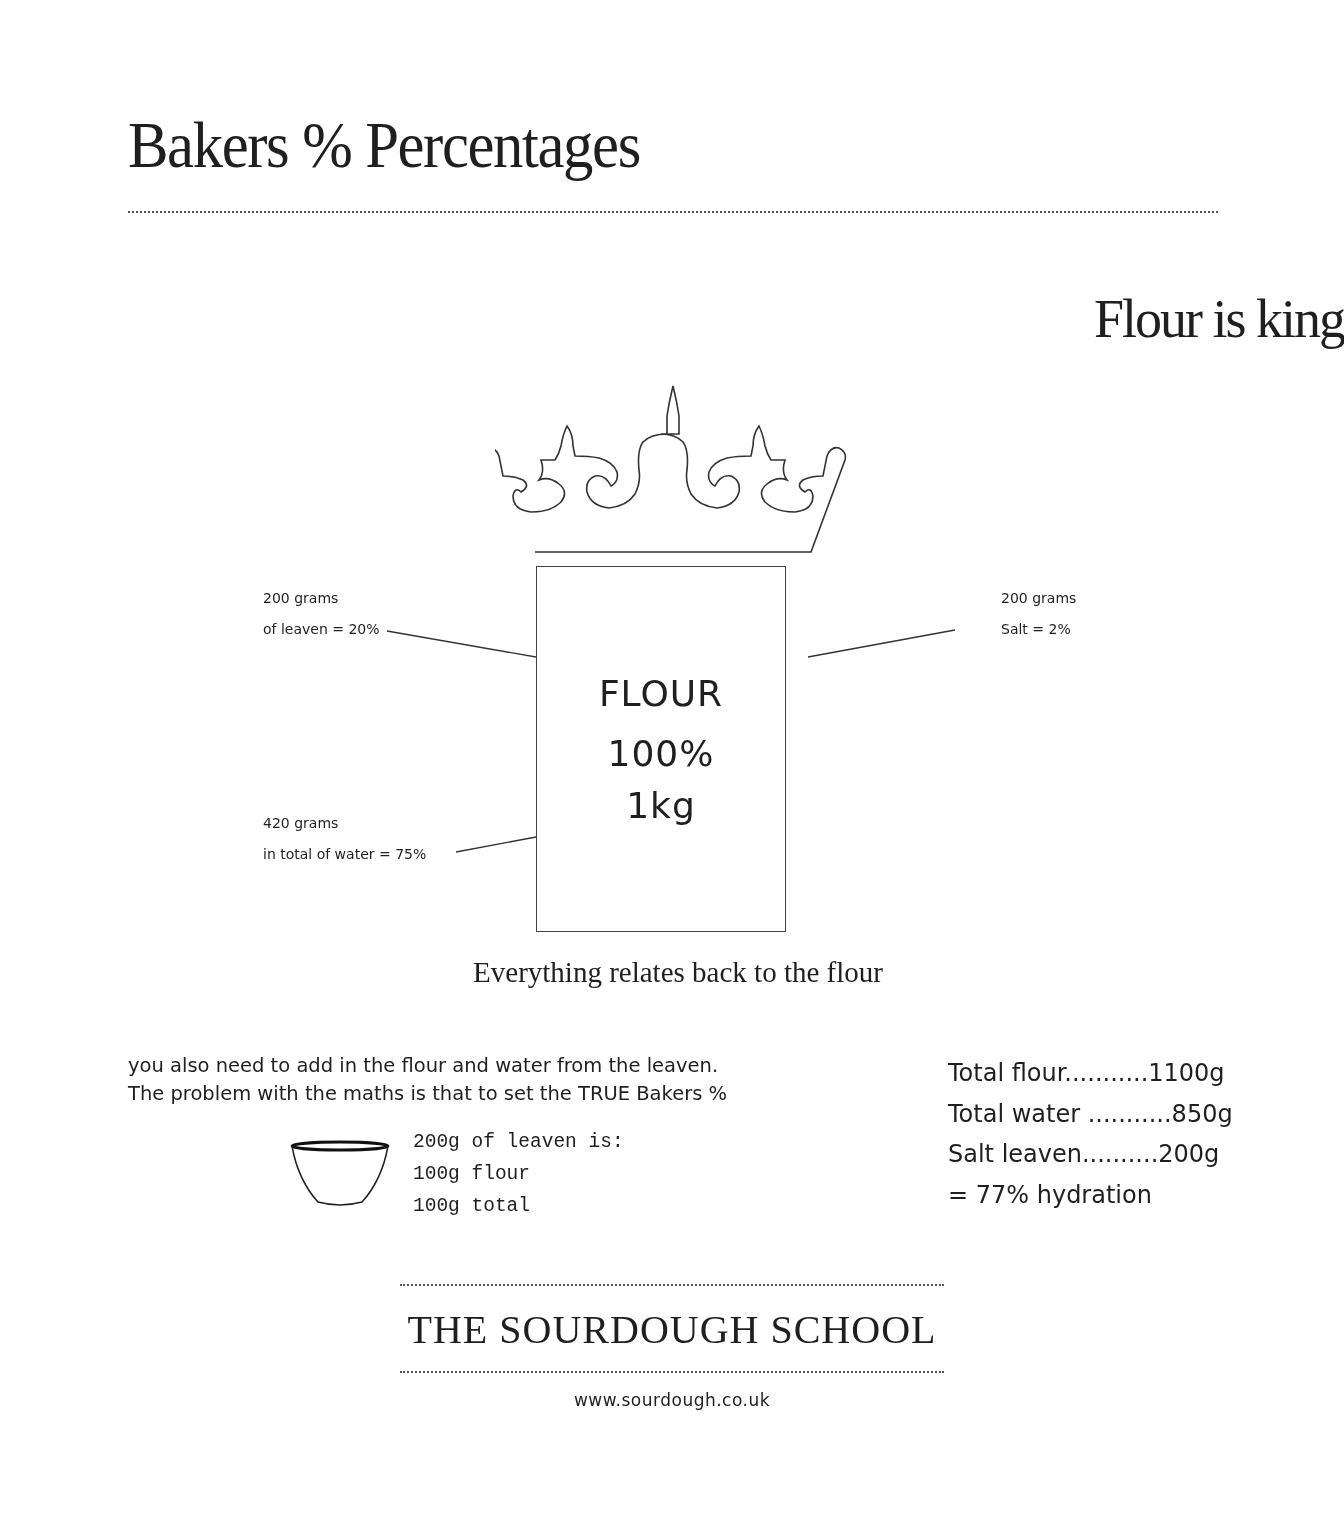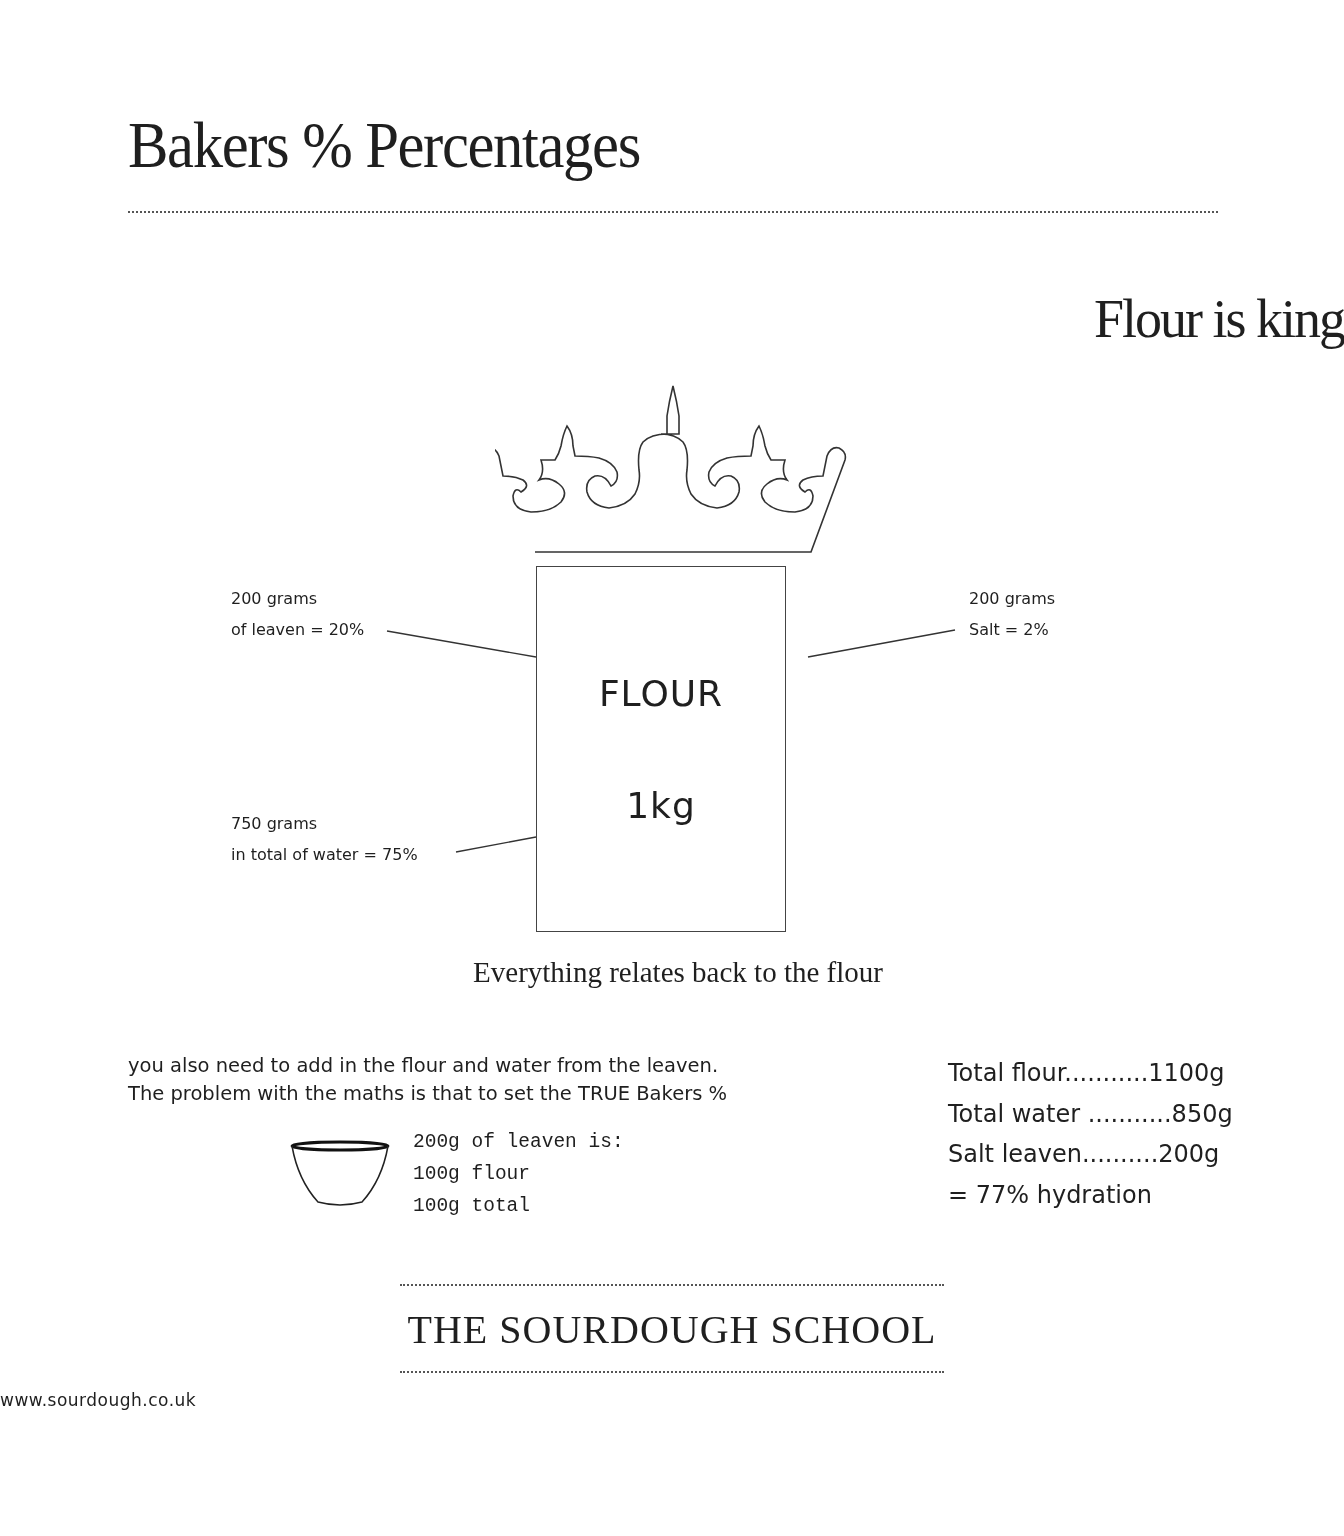--- a/index.html
+++ b/index.html
@@ -5,61 +5,62 @@
   html, body { margin:0; padding:0; background:#ffffff; }
   body { width:1344px; height:1536px; position:relative; overflow:hidden; color:#1f1f1f; }
   .serif { font-family: "Liberation Serif", "DejaVu Serif", serif; }
   .sans { font-family: "DejaVu Sans", "Liberation Sans", sans-serif; }
   .abs { position:absolute; }
   .title { left:128px; top:112px; font-size:66px; letter-spacing:-1.5px; font-weight:400; line-height:1; transform:scaleX(0.92); transform-origin:left top; }
   .rule { border-top:2px dotted #555; height:0; }
   .subtitle { left:0; width:1344px; top:292px; text-align:right; font-size:54px; letter-spacing:-2px; line-height:1; }
   .flourbox { left:536px; top:566px; width:250px; height:366px; border:1.5px solid #444; box-sizing:border-box; }
   .flourtext { position:absolute; left:0; width:100%; text-align:center; font-size:36px; letter-spacing:1px; }
-  .label { font-size:16px; line-height:31px; }
+  .label { font-size:14px; line-height:31px;margin-left:32px; }
   .caption { left:0; width:1344px; top:956px; text-align:center; font-size:29px;padding-left:6px; }
   .para { left:128px; top:1052px; font-size:19.5px; line-height:28px; }
   .leaven { left:413px; top:1126px; font-size:19.5px; line-height:32px;font-family:Liberation Mono, monospace; }
   .totals { left:948px; top:1053px; font-size:24px; line-height:40.5px; }
   .school { left:0; width:1344px; top:1306px; text-align:center; font-size:40px; letter-spacing:1px; }
-  .url { left:0; width:1344px; top:1390px; text-align:left; font-size:17px; letter-spacing:0.5px; }
+  .url { left:0; width:1344px; top:1390px; text-align:center; font-size:17px; letter-spacing:0.5px; }
 </style>
 </head>
 <body>
 
 <div class="abs serif title">Bakers % Percentages</div>
 <div class="abs rule" style="left:128px; top:211px; width:1090px;"></div>
 
 <div class="abs serif subtitle">Flour is king</div>
 
 <svg class="abs" style="left:495px; top:376px;" width="356" height="180" viewBox="0 0 356 180">
   <path fill="none" stroke="#333" stroke-width="1.6" d="M40 176 L316 176 L350 84 Q352 76 344 72 Q336 70 332 80 L328 100 Q316 100 308 104 Q300 110 310 116 Q316 110 318 120 Q318 134 300 136 Q280 136 270 126 Q262 116 272 108 Q282 100 292 104 Q286 96 290 84 L276 84 Q272 78 270 70 Q268 58 264 50 Q258 58 258 70 L256 80 Q242 80 232 82 Q218 86 214 96 Q212 106 220 110 Q226 98 236 100 Q246 104 244 116 Q240 130 222 132 Q204 130 196 118 Q190 106 192 94 Q194 74 188 66 Q180 58 166 58 L184 58 L184 40 Q182 26 178 10 Q174 26 172 40 L172 58 Q156 58 148 66 Q142 74 144 94 Q146 106 140 118 Q132 130 114 132 Q96 130 92 116 Q90 104 100 100 Q110 98 116 110 Q124 106 122 96 Q118 86 104 82 Q94 80 80 80 L78 70 Q78 58 72 50 Q68 58 66 70 Q64 78 60 84 L46 84 Q50 96 44 104 Q54 100 64 108 Q74 116 66 126 Q56 136 36 136 Q18 134 18 120 Q20 110 26 116 Q36 110 28 104 Q20 100 8 100 L4 80 Q0 70 -8 72"></path>
 </svg>
 
 <div class="abs flourbox">
   <div class="sans flourtext" style="top:106px;">FLOUR</div>
+  <div class="sans flourtext" style="top:166px;">100%</div>
   <div class="sans flourtext" style="top:218px;">1kg</div>
 </div>
 
 <svg class="abs" style="left:0; top:0;" width="1344" height="1536">
   <line x1="387" y1="631" x2="536" y2="657" stroke="#333" stroke-width="1.4"></line>
   <line x1="808" y1="657" x2="955" y2="630" stroke="#333" stroke-width="1.4"></line>
   <line x1="456" y1="852" x2="536" y2="837" stroke="#333" stroke-width="1.4"></line>
 </svg>
 
 <div class="abs sans label" style="left:231px; top:583px;">
   <div>200 grams</div>
   <div>of leaven = 20%</div>
 </div>
 <div class="abs sans label" style="left:969px; top:583px;">
   <div>200 grams</div>
   <div>Salt = 2%</div>
 </div>
 <div class="abs sans label" style="left:231px; top:808px;">
-  <div>750 grams</div>
+  <div>420 grams</div>
   <div>in total of water = 75%</div>
 </div>
 
 <div class="abs serif caption">Everything relates back to the flour</div>
 
 <div class="abs sans para">
   <div>you also need to add in the flour and water from the leaven.</div>
   <div>The problem with the maths is that to set the TRUE Bakers %</div>
 </div>
 

